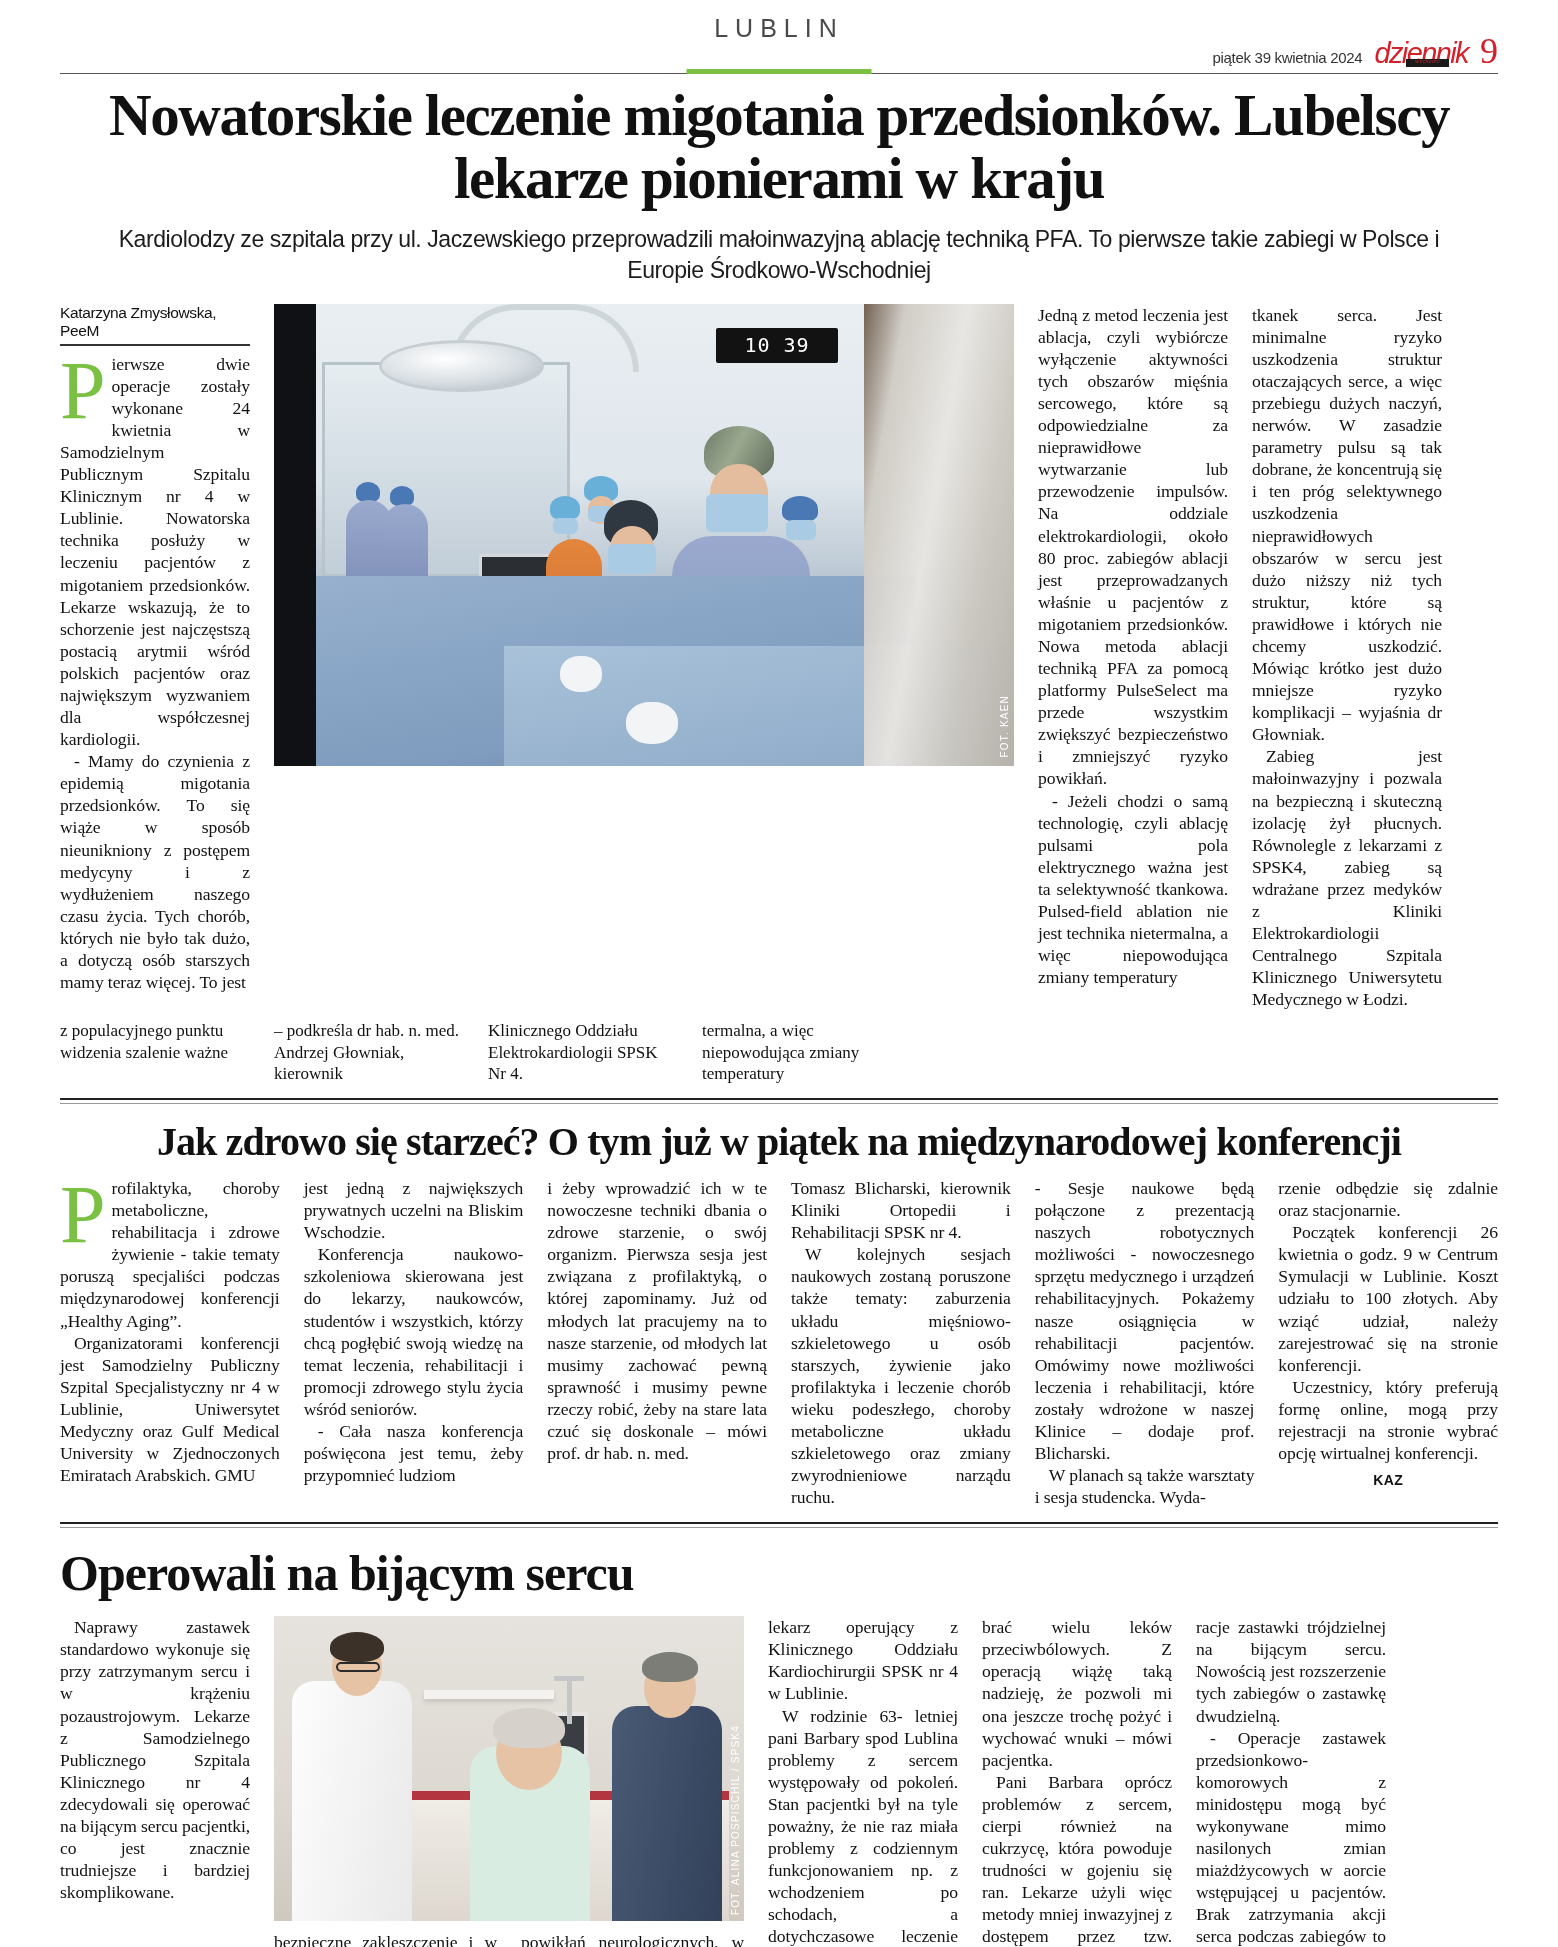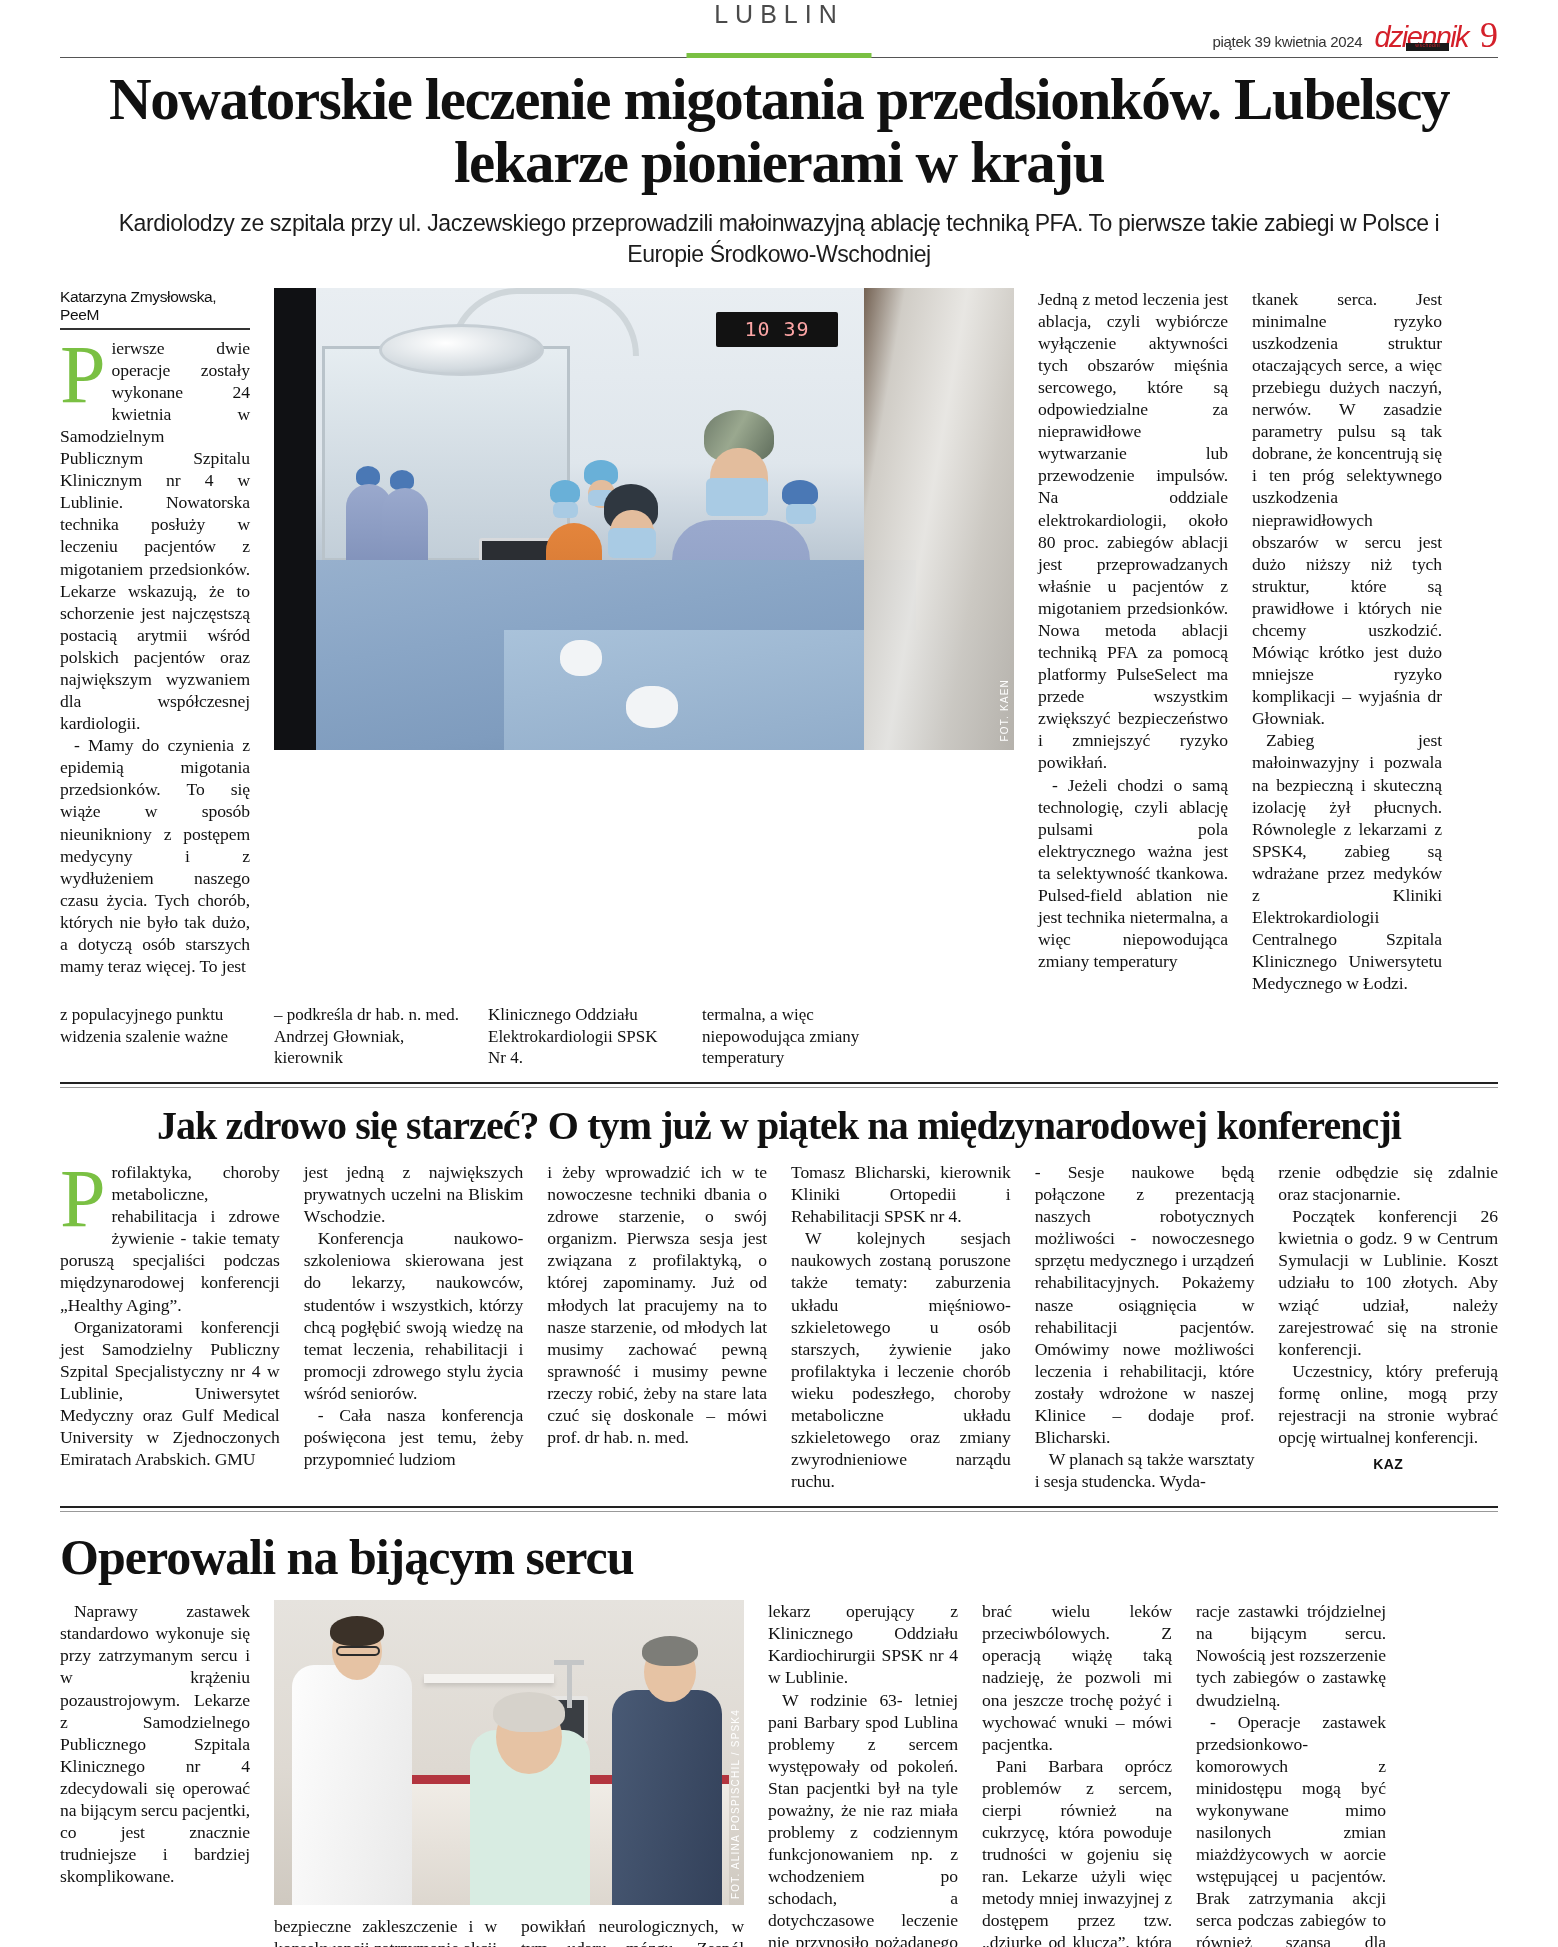--- a/index.html
+++ b/index.html
@@ -16,23 +16,23 @@
     width: 1558px;
     height: 1947px;
     position: relative;
     padding: 0 60px;
     background: #fff;
   }
 
   
   .masthead {
     position: relative;
-    height: 58px;
+    height: 74px;
     display: flex;
-    align-items: flex-start;
+    align-items: center;
     justify-content: center;
     padding-bottom: 16px;
   }
   .masthead-rule {
     position: absolute;
     left: 0; right: 0; bottom: 0;
     height: 1px;
     background: #555;
   }
   .section-name {
@@ -258,21 +258,21 @@
     margin-bottom: 10px;
   }
 
   
   .or-scene { position:absolute; inset:0; background:linear-gradient(180deg,#e9eef2 0%,#dfe6ec 38%,#b9c6d2 60%,#8fa3b8 100%); }
   .or-left-dark { position:absolute; left:0; top:0; width:42px; height:100%; background:#101114; }
   .or-right-drape { position:absolute; right:0; top:0; width:150px; height:100%;
      background:linear-gradient(100deg,#6d5a4a 0%,#cfcbc4 18%,#e8e6e2 45%,#cdc9c2 70%,#b7b2aa 100%); opacity:.95;}
   .or-clock { position:absolute; right:176px; top:24px; width:122px; height:35px; background:#121212; border-radius:2px;
      display:flex;align-items:center;justify-content:center;}
-  .or-clock span { font-family:"DejaVu Sans Mono",monospace; font-size:20px; color:#fca5a5; letter-spacing:1px;}
+  .or-clock span { font-family:"DejaVu Sans Mono",monospace; font-size:20px; color:#ffffff; letter-spacing:1px;}
   .or-window { position:absolute; left:48px; top:58px; width:248px; height:215px; background:linear-gradient(180deg,#e6edf1,#c2ced8); border:3px solid #b9c3ca;}
   .or-lamp { position:absolute; left:105px; top:36px; width:165px; height:52px; border-radius:50%;
      background:radial-gradient(ellipse at 40% 35%,#ffffff,#d4dbe0 60%,#aab4bb); border:3px solid #c6ced4;}
   .or-arm { position:absolute; left:175px; top:0px; width:190px; height:68px; border:6px solid #cfd6da; border-bottom:none; border-radius:120px 120px 0 0; background:transparent;}
   .or-drape { position:absolute; left:42px; bottom:0; width:600px; height:190px;
      background:linear-gradient(170deg,#97b0cd 0%,#8aa6c6 35%,#7f9cbe 70%,#6f8cae 100%);}
   .or-drape2{ position:absolute; left:230px; bottom:0; width:520px; height:120px;
      background:linear-gradient(170deg,#a9c2da,#8da9c7);}
   .scrub { position:absolute; bottom:0; background:linear-gradient(180deg,#9aa9cd,#7e8fb8); border-radius:40px 40px 0 0;}
   .cap { position:absolute; border-radius:50% 50% 35% 35%; }

